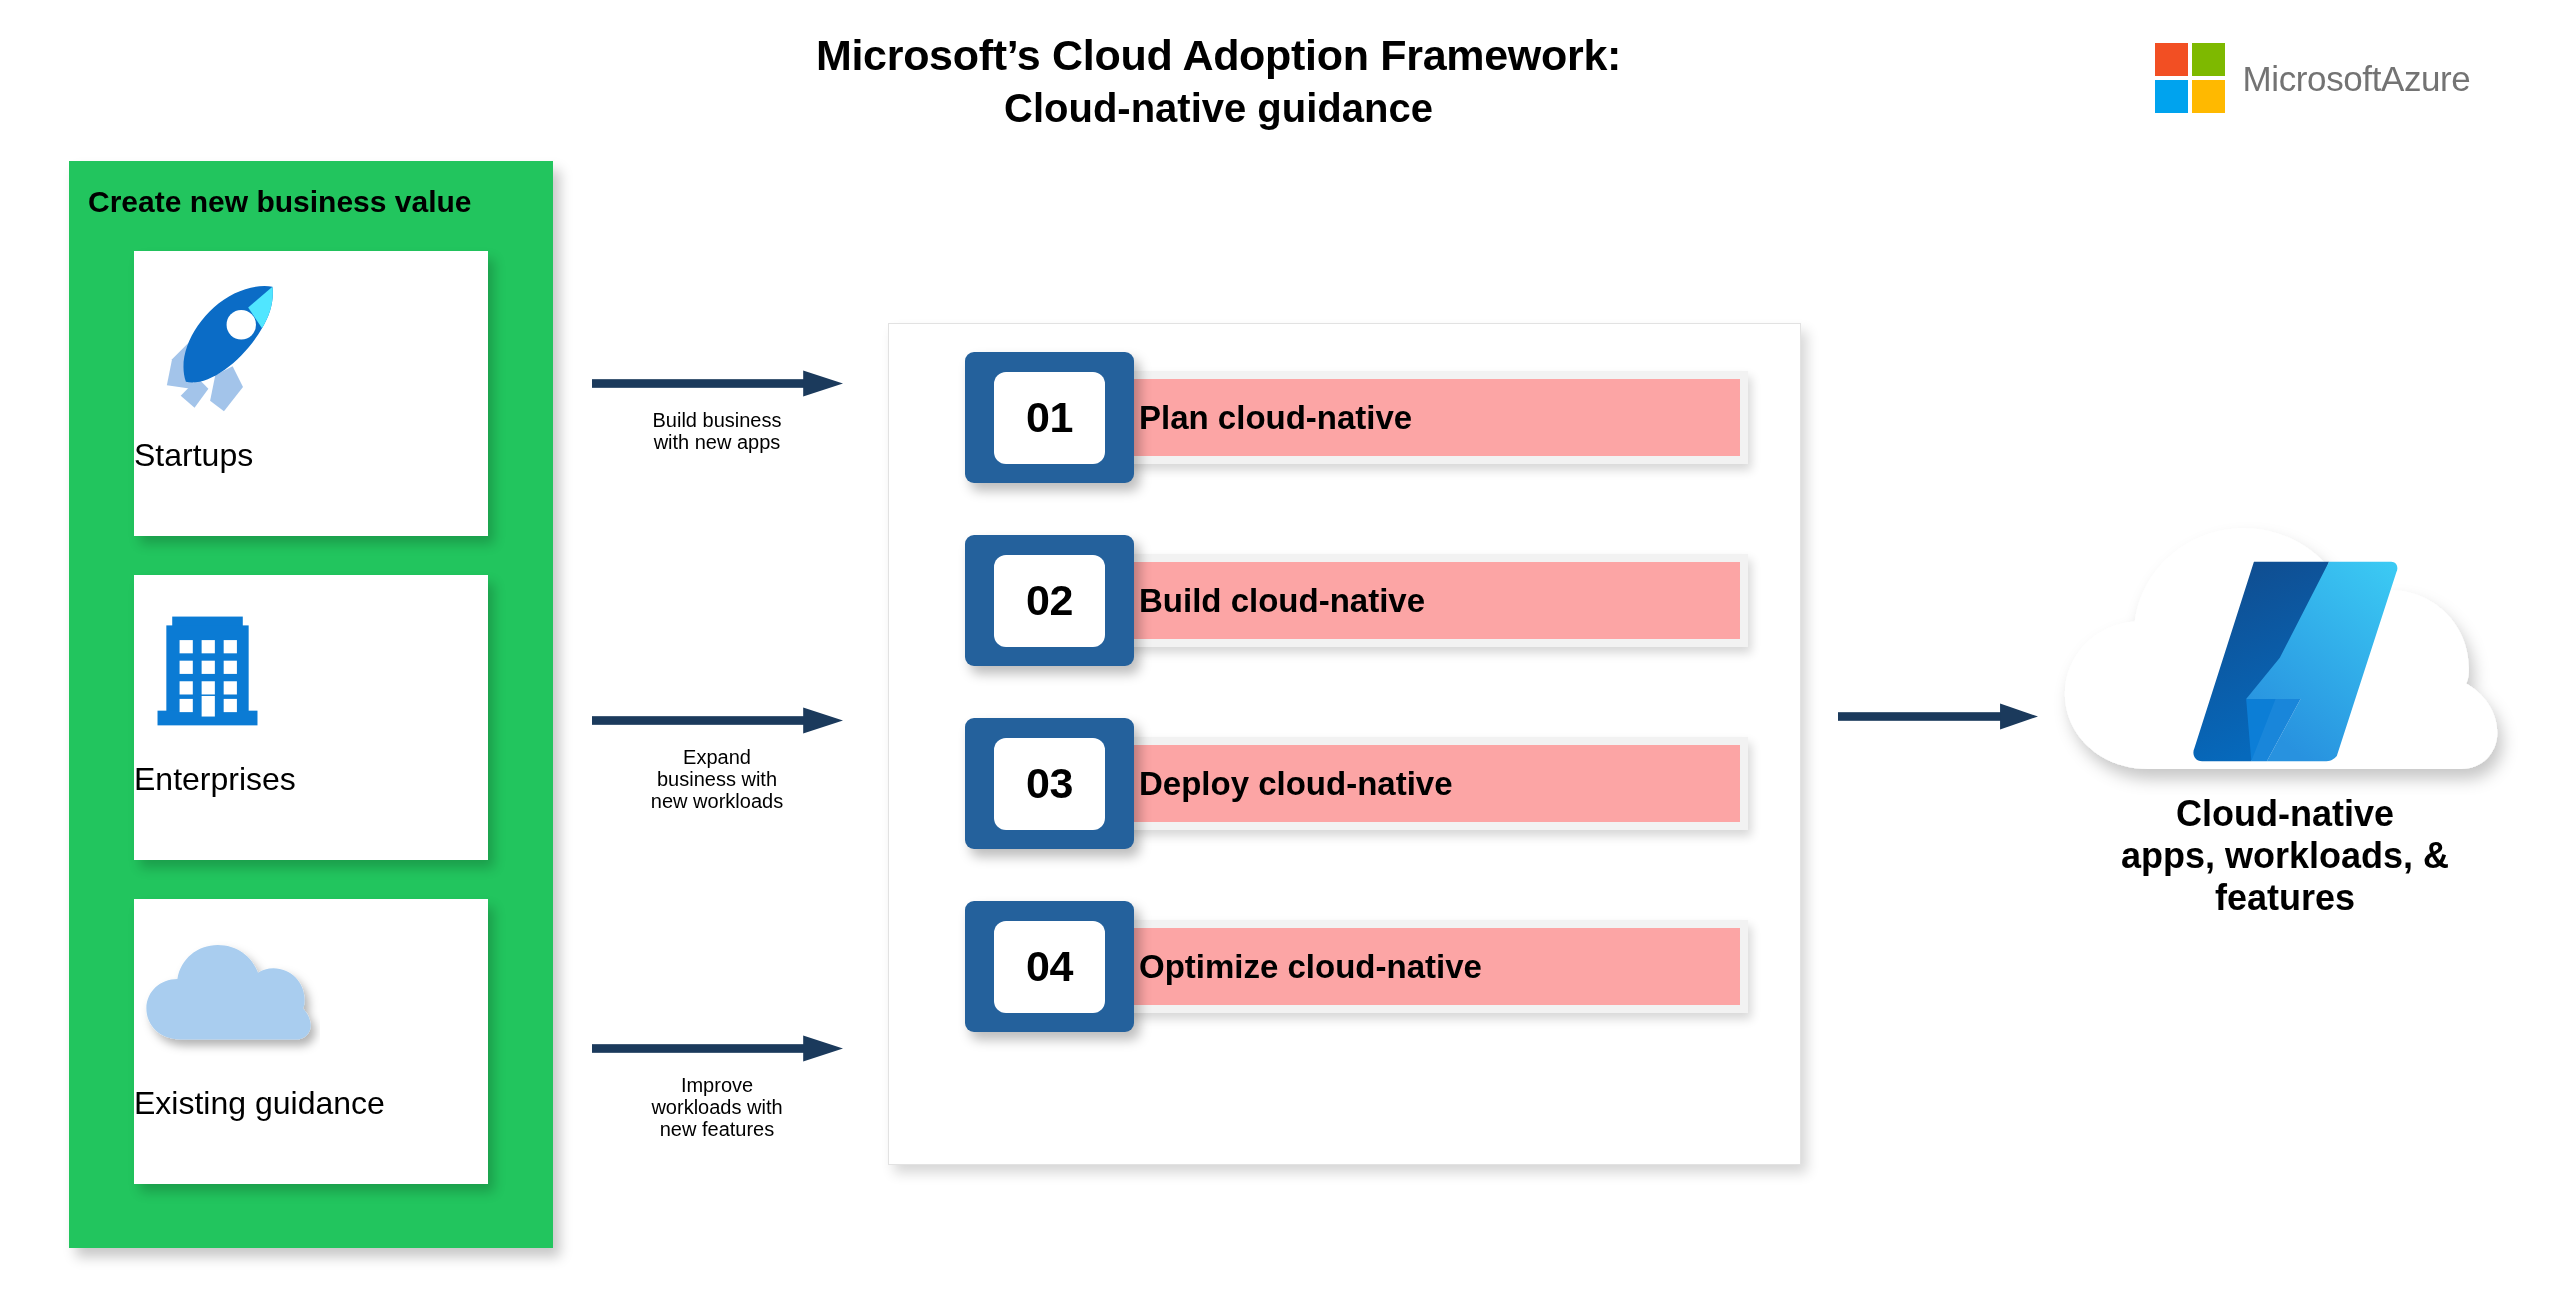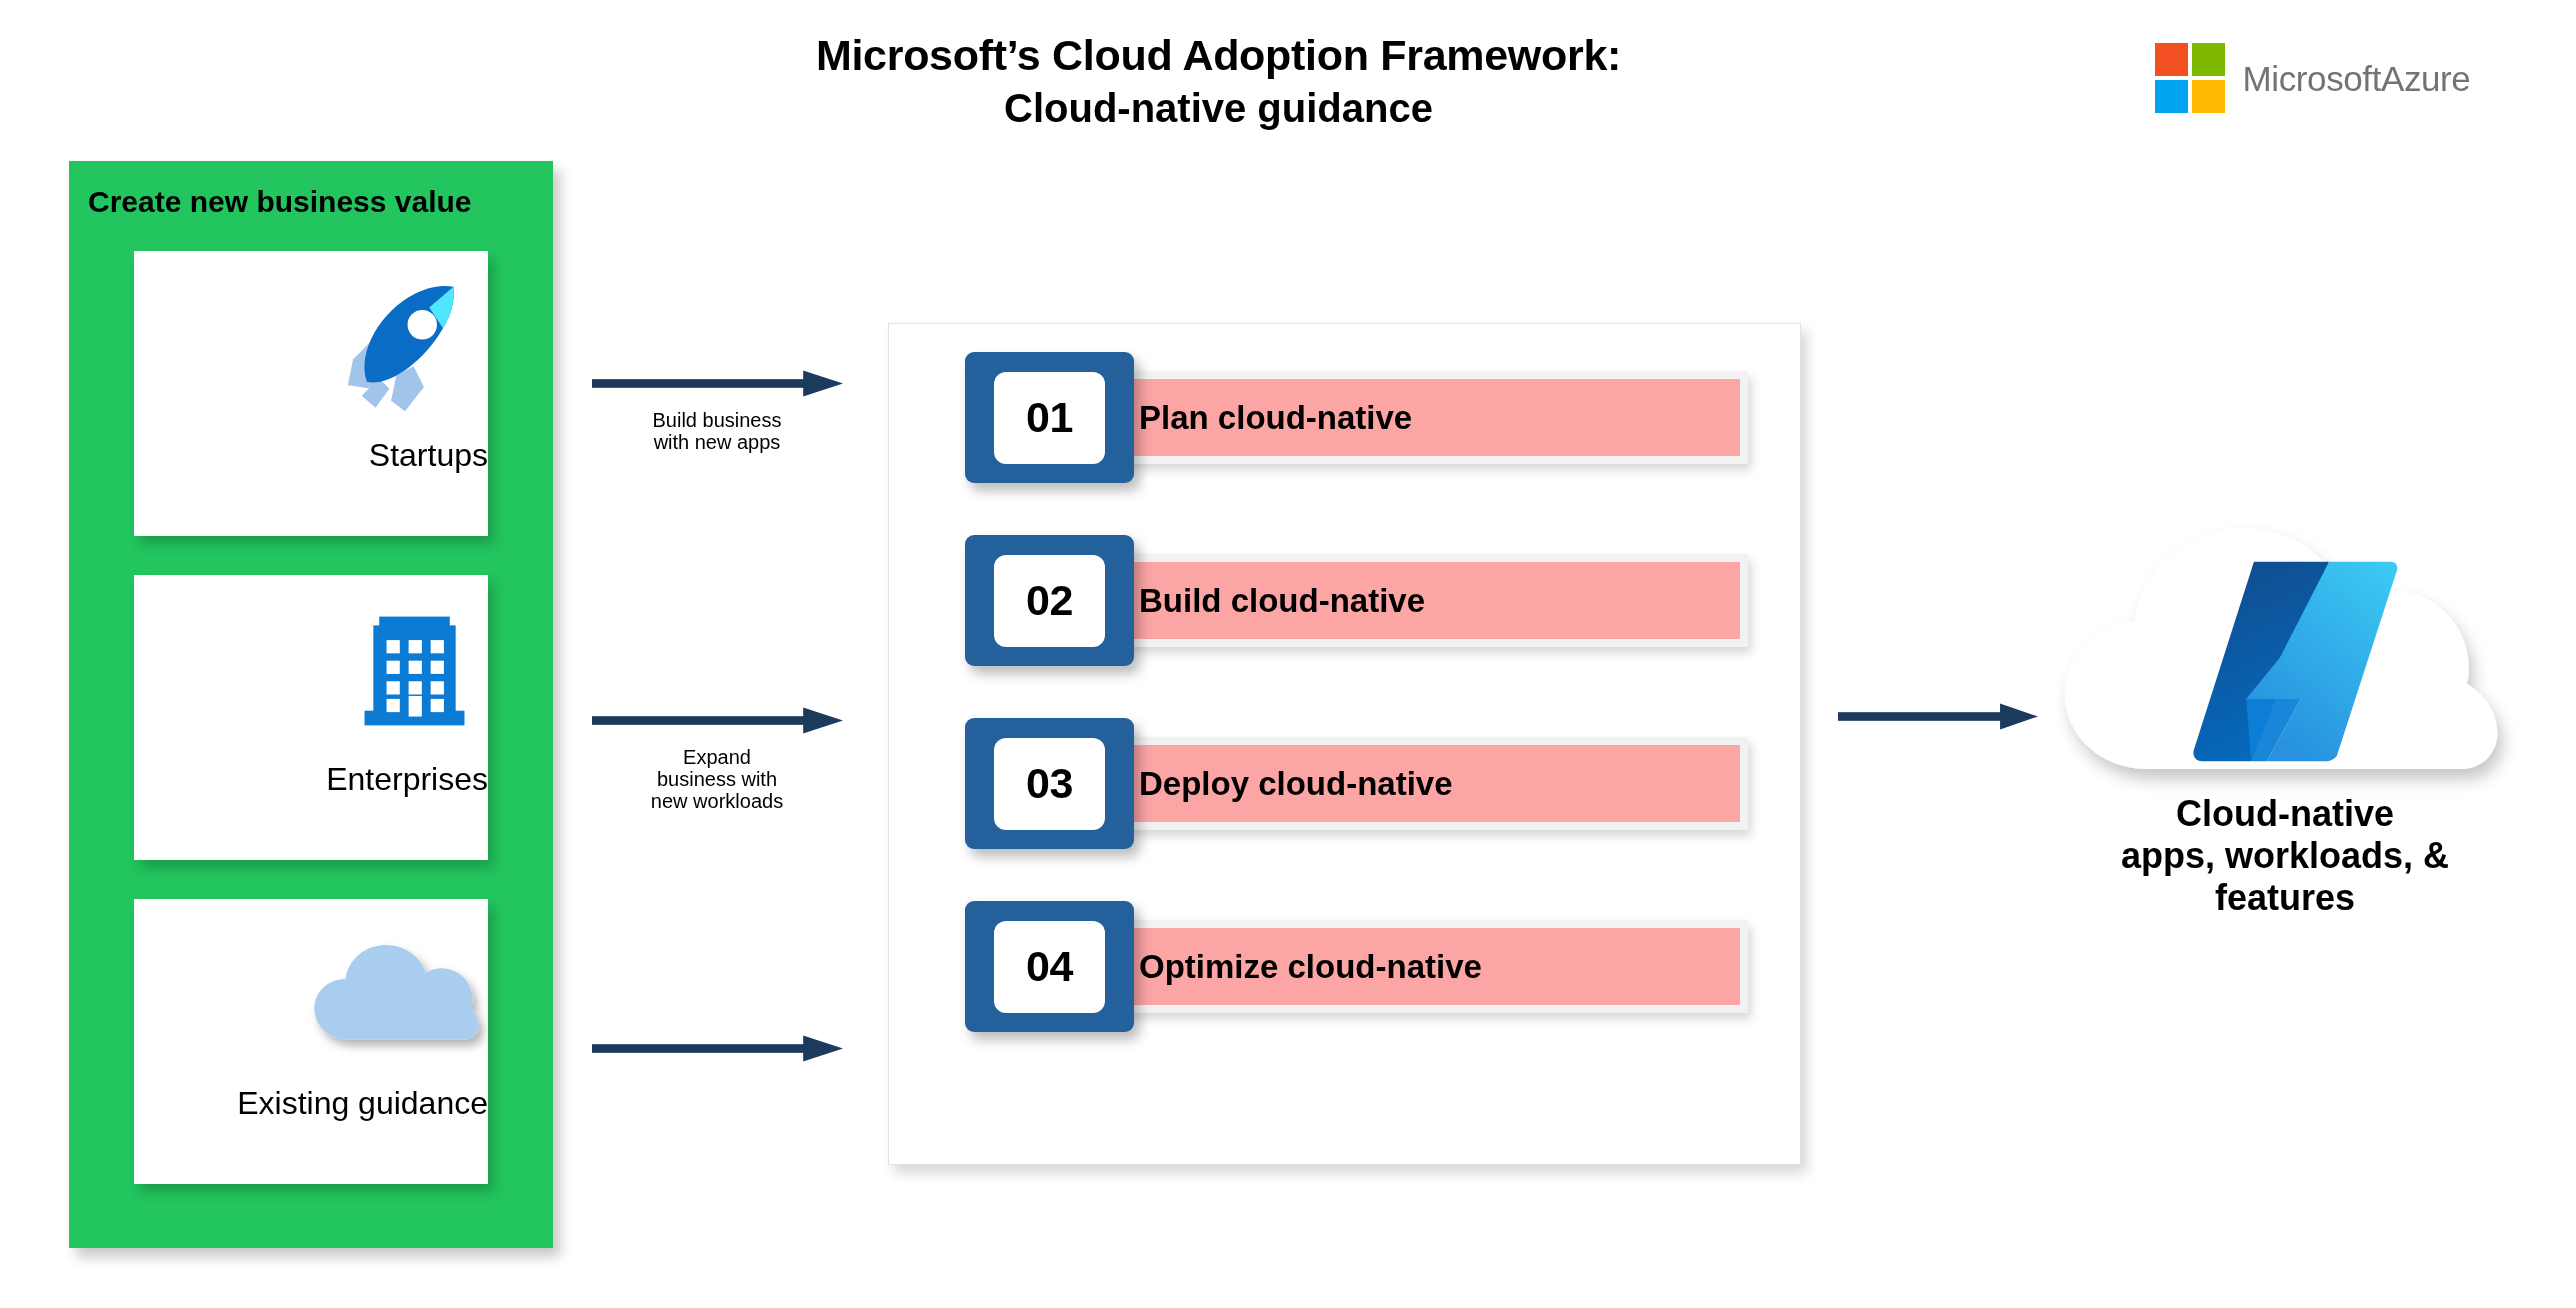--- a/index.html
+++ b/index.html
@@ -89,21 +89,21 @@
   }
   .segment-card {
     position: relative;
     width: 354px;
     height: 285px;
     margin: 0 auto 39px auto;
     background: #ffffff;
     box-shadow: 6px 7.8px 11.2px rgba(0,0,0,0.20);
     display: flex;
     flex-direction: column;
-    align-items: flex-end;
+    align-items: flex-start;
     justify-content: flex-start;
   }
   .segment-icon {
     height: 188px;
     display: flex;
     align-items: center;
     justify-content: center;
   }
   .segment-label {
     font-size: 32px;
@@ -328,20 +328,23 @@
   <div class="arrow-caption">Expand
 business with
 new workloads</div>
 </div>
 
 <div class="arrow-group" id="arrow-group-3">
   <svg class="arrow-graphic" width="251" height="33" viewBox="0 0 290 38">
     <rect x="0" y="14" width="248" height="10" fill="#1b3a5c"></rect>
     <path d="M244 4 L290 19 L244 34 Z" fill="#1b3a5c"></path>
   </svg>
+  <div class="arrow-caption">Improve
+workloads with
+new features</div>
 </div>
 
 <div id="steps-panel">
   <div id="steps-list" style="padding-top:28px;">
 
     <div class="step-row">
       <div class="step-bar">
         <div class="step-icon">
           <svg width="60" height="60" viewBox="0 0 64 64">
             <path d="M14 6 H40 L52 18 V58 H14 Z" fill="#0b7bd4"></path>

